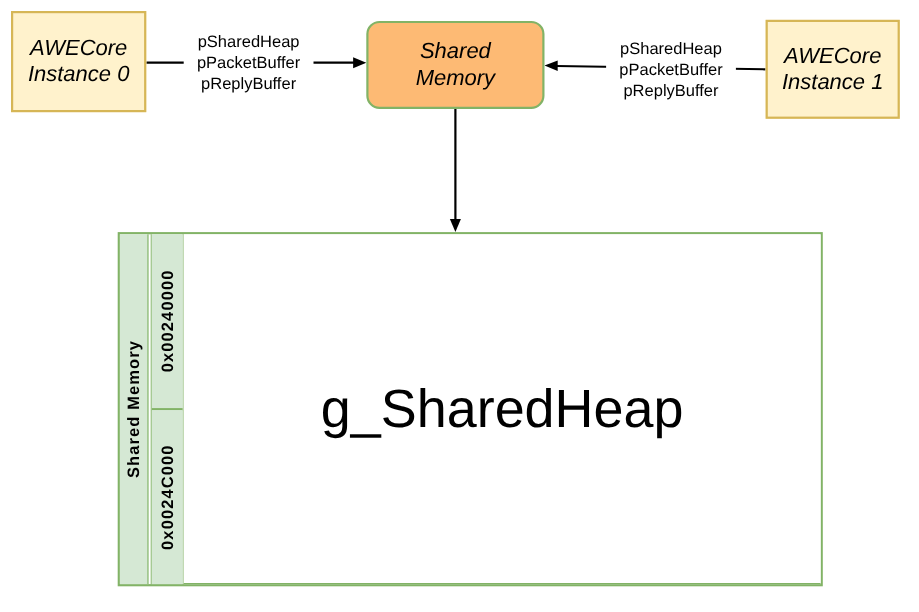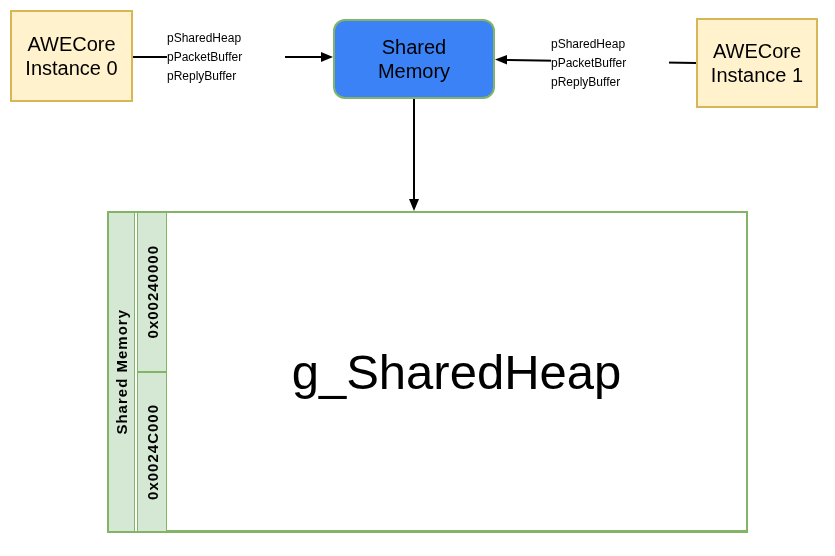--- a/index.html
+++ b/index.html
@@ -20,39 +20,40 @@
   .node {
     position: absolute;
     display: flex;
     align-items: center;
     justify-content: center;
     text-align: center;
     white-space: pre-line;
     font-size: 20px;
     line-height: 1.22;
     box-sizing: border-box;
+    font-style: italic;
   }
   .node.instance {
     background: #FFF2CC;
     border: 2px solid #D6B656;
   }
   #inst0 { left: 10px; top: 10px; width: 123px; height: 92px; }
   #inst1 { left: 696px; top: 18px; width: 122px; height: 90px; }
   .node.shared {
     left: 333px; top: 19px; width: 162px; height: 80px;
-    background: #3b82f6;
+    background: #fdba74;
     border: 2px solid #82B366;
     border-radius: 12px;
   }
   .ptrs {
     position: absolute;
     width: 118px;
     background: #ffffff;
-    text-align: left;
-    font-size: 12px;
+    text-align: center;
+    font-size: 15px;
     line-height: 19px;
   }
   .ptrs.left  { left: 167px; top: 29px; }
   .ptrs.right { left: 551px; top: 35px; }
 
   .mem-table {
     position: absolute;
     left: 107px; top: 211px;
     width: 641px; height: 322px;
     box-sizing: border-box;

